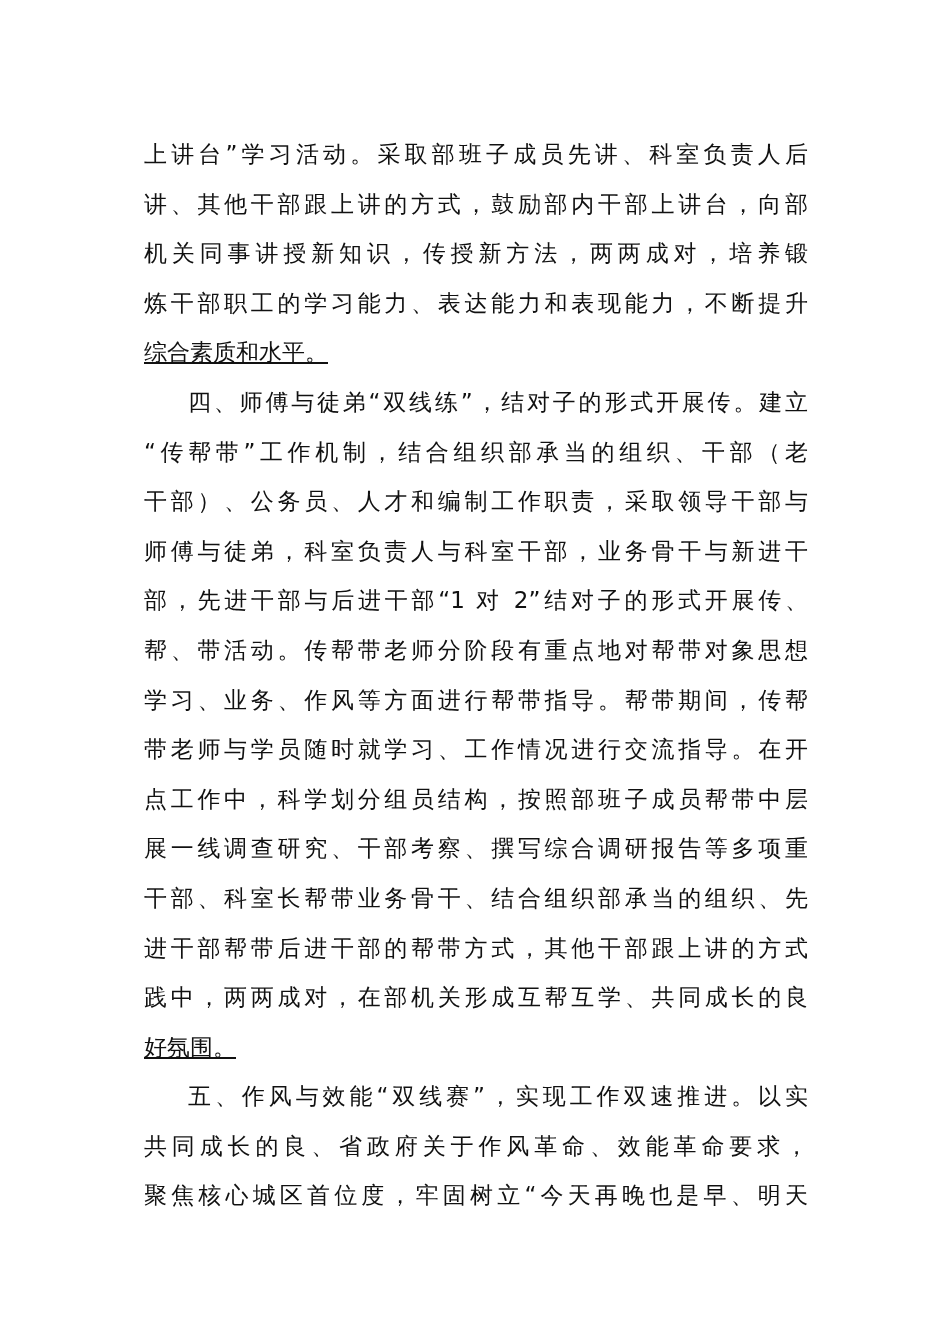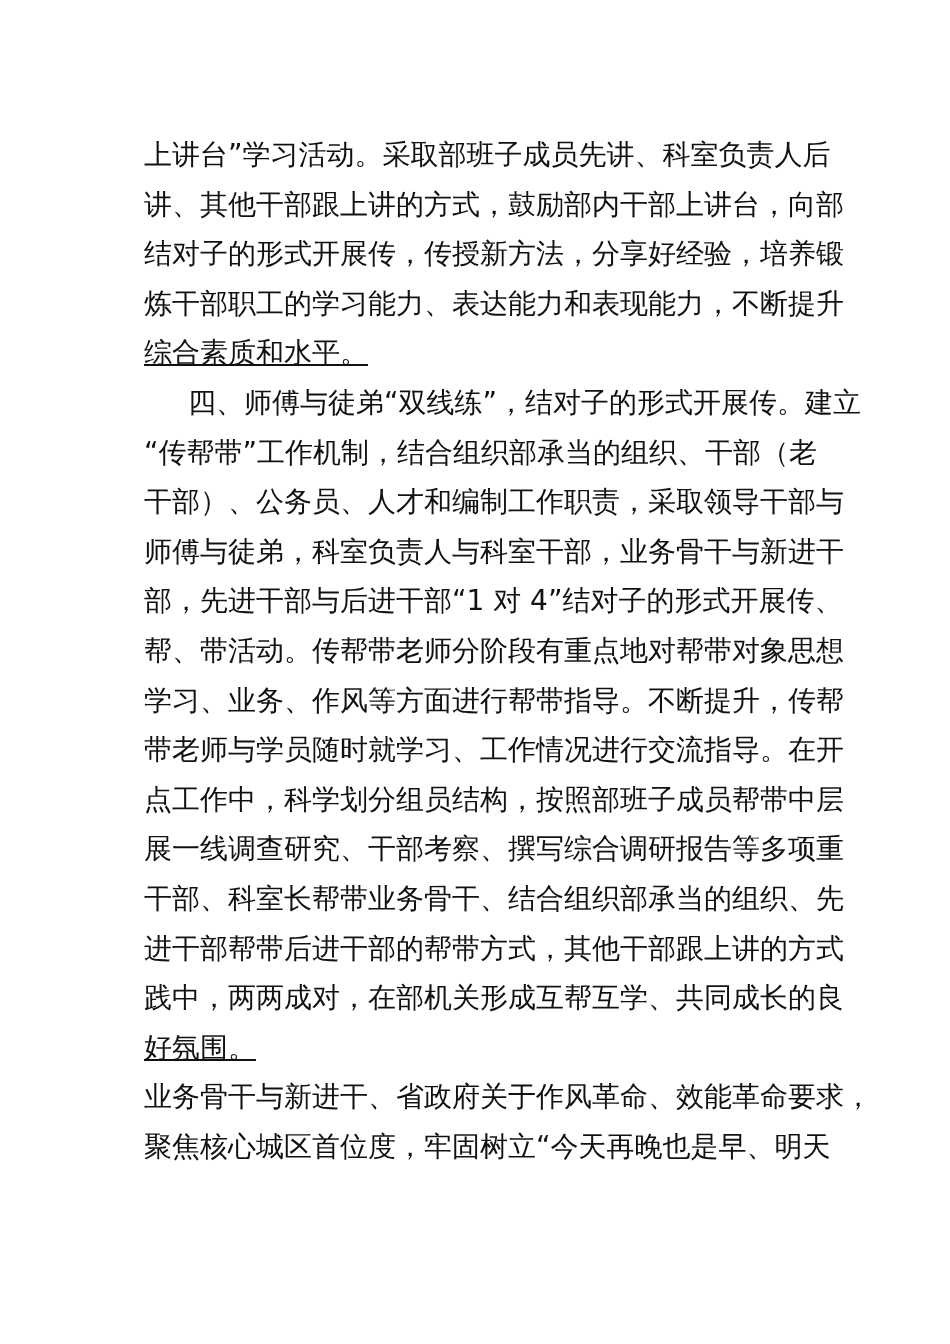--- a/index.html
+++ b/index.html
@@ -4,56 +4,57 @@
 <style>
   html, body { margin: 0; padding: 0; background: #ffffff; }
   body { width: 950px; height: 1344px; position: relative; overflow: hidden; }
   .page {
     position: absolute;
     left: 144px;
     top: 130px;
     width: 664px;
     color: #111111;
     font-family: "DejaVu Sans", "Liberation Sans", sans-serif;
-    font-size: 28px;
+    font-size: 23px;
   }
   .line {
     height: 49.6px;
     line-height: 49.6px;
     white-space: nowrap;
     text-align: justify;
     text-align-last: justify;
   }
   .line.last { text-align-last: left; text-decoration: underline; }
   .line.indent { padding-left: 44px; }
 </style>
 </head>
 <body>
 
 <div class="page">
   <div>
     <div class="line">上讲台”学习活动。采取部班子成员先讲、科室负责人后</div>
     <div class="line">讲、其他干部跟上讲的方式，鼓励部内干部上讲台，向部</div>
-    <div class="line">结对子的形式开展传，传授新方法，分享好经验，培养锻</div>
+    <div class="line">机关同事讲授新知识，传授新方法，两两成对，培养锻</div>
     <div class="line">炼干部职工的学习能力、表达能力和表现能力，不断提升</div>
     <div class="line last">综合素质和水平。</div>
   </div>
   <div>
     <div class="line indent">四、师傅与徒弟“双线练”，结对子的形式开展传。建立</div>
     <div class="line">“传帮带”工作机制，结合组织部承当的组织、干部（老</div>
     <div class="line">干部）、公务员、人才和编制工作职责，采取领导干部与</div>
     <div class="line">师傅与徒弟，科室负责人与科室干部，业务骨干与新进干</div>
-    <div class="line">部，先进干部与后进干部“1 对 4”结对子的形式开展传、</div>
+    <div class="line">部，先进干部与后进干部“1 对 2”结对子的形式开展传、</div>
     <div class="line">帮、带活动。传帮带老师分阶段有重点地对帮带对象思想</div>
-    <div class="line">学习、业务、作风等方面进行帮带指导。不断提升，传帮</div>
+    <div class="line">学习、业务、作风等方面进行帮带指导。帮带期间，传帮</div>
     <div class="line">带老师与学员随时就学习、工作情况进行交流指导。在开</div>
     <div class="line">点工作中，科学划分组员结构，按照部班子成员帮带中层</div>
     <div class="line">展一线调查研究、干部考察、撰写综合调研报告等多项重</div>
     <div class="line">干部、科室长帮带业务骨干、结合组织部承当的组织、先</div>
     <div class="line">进干部帮带后进干部的帮带方式，其他干部跟上讲的方式</div>
     <div class="line">践中，两两成对，在部机关形成互帮互学、共同成长的良</div>
     <div class="line last">好氛围。</div>
   </div>
   <div>
-    <div class="line">业务骨干与新进干、省政府关于作风革命、效能革命要求，</div>
+    <div class="line indent">五、作风与效能“双线赛”，实现工作双速推进。以实</div>
+    <div class="line">共同成长的良、省政府关于作风革命、效能革命要求，</div>
     <div class="line">聚焦核心城区首位度，牢固树立“今天再晚也是早、明天</div>
   </div>
 </div>
 
 </body></html>

